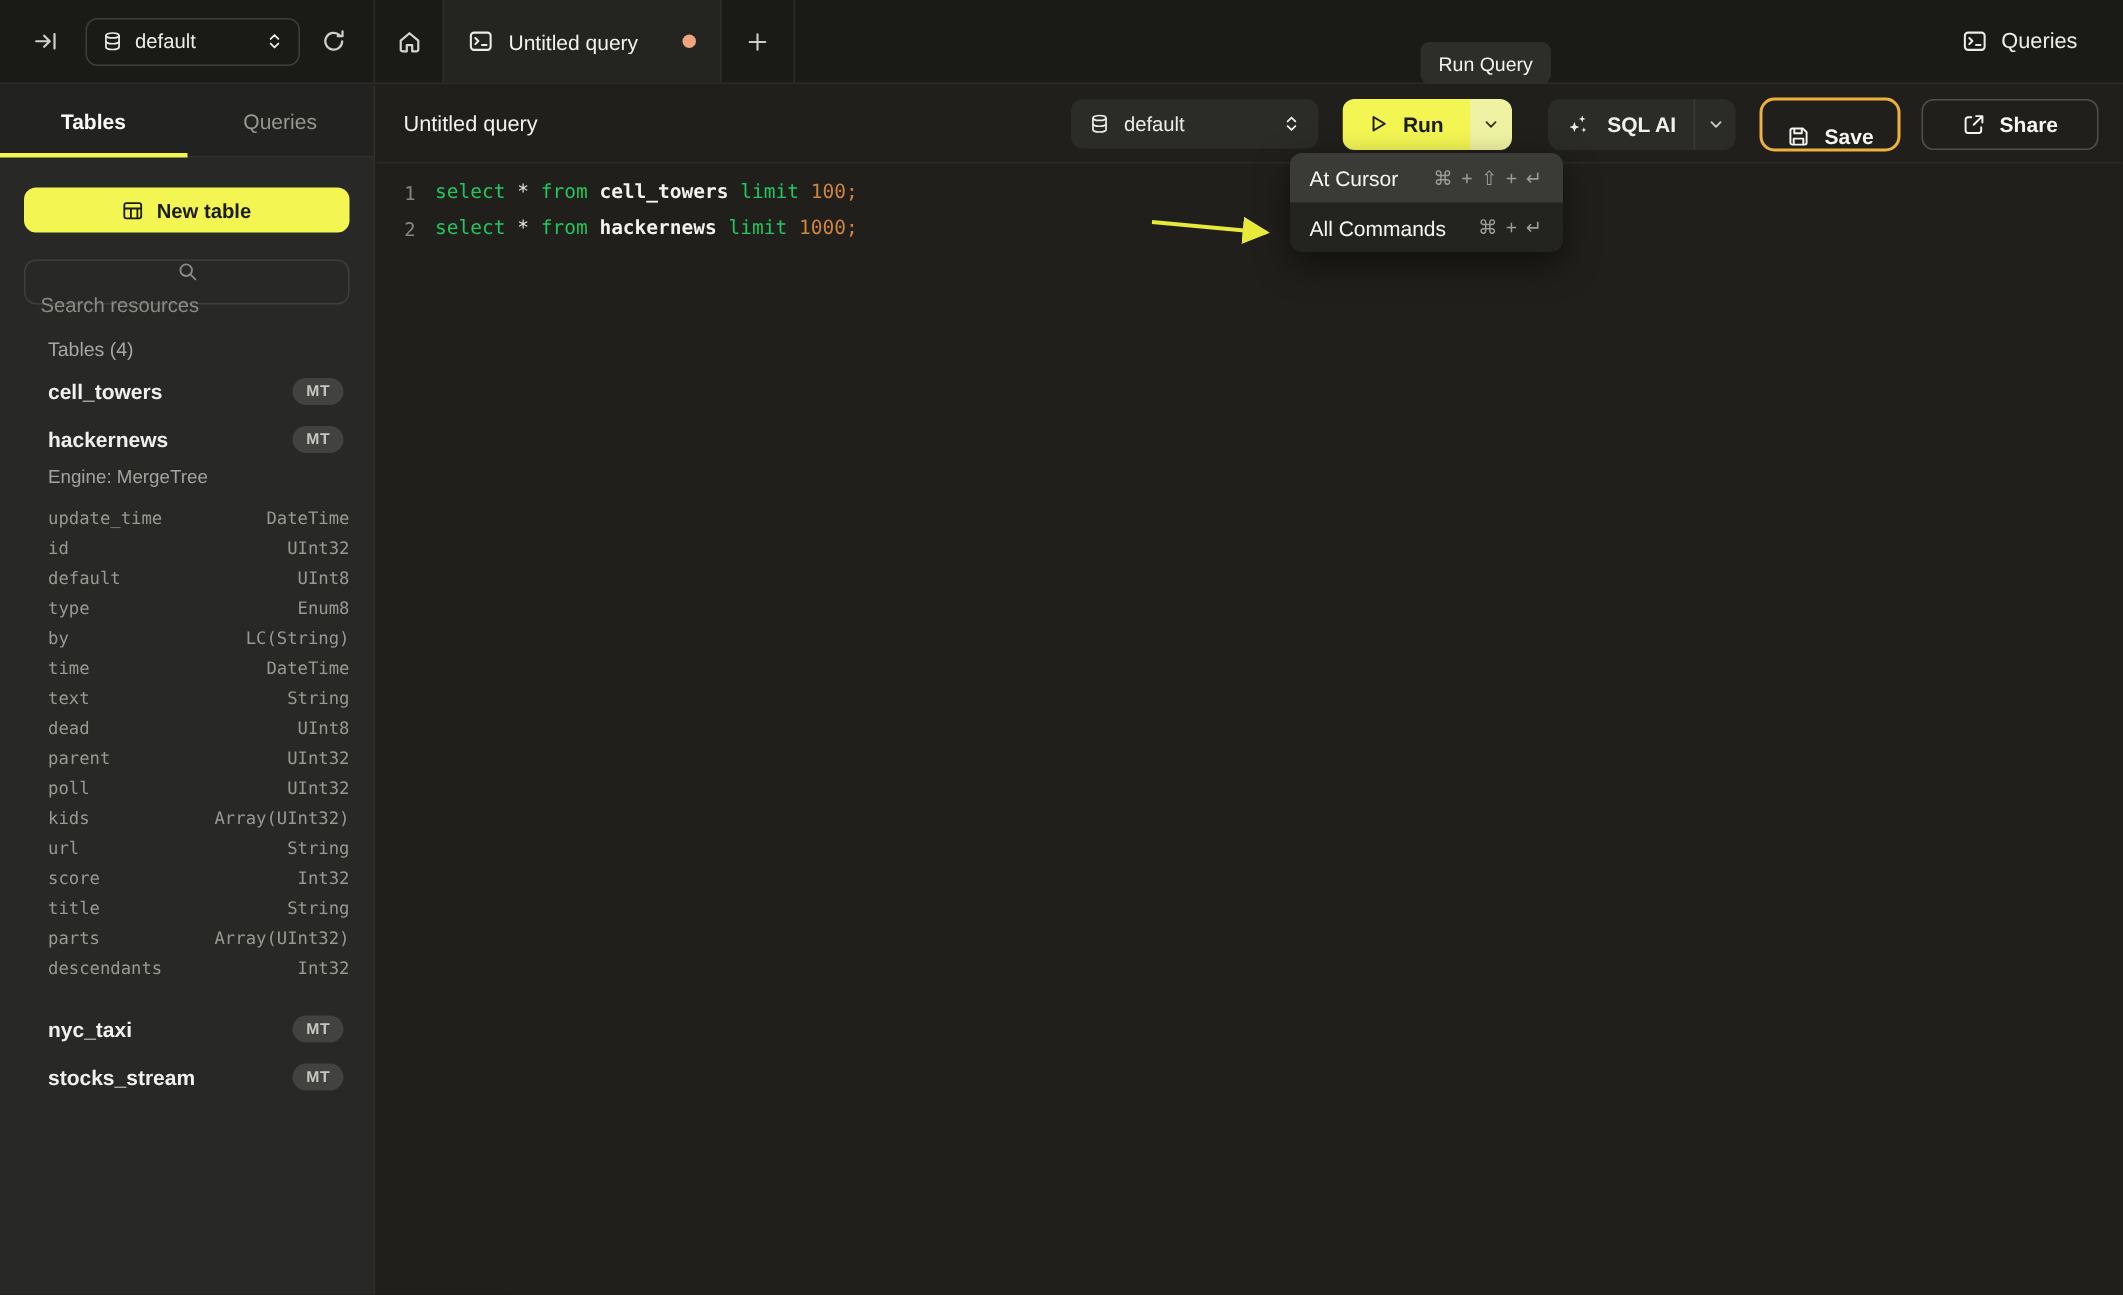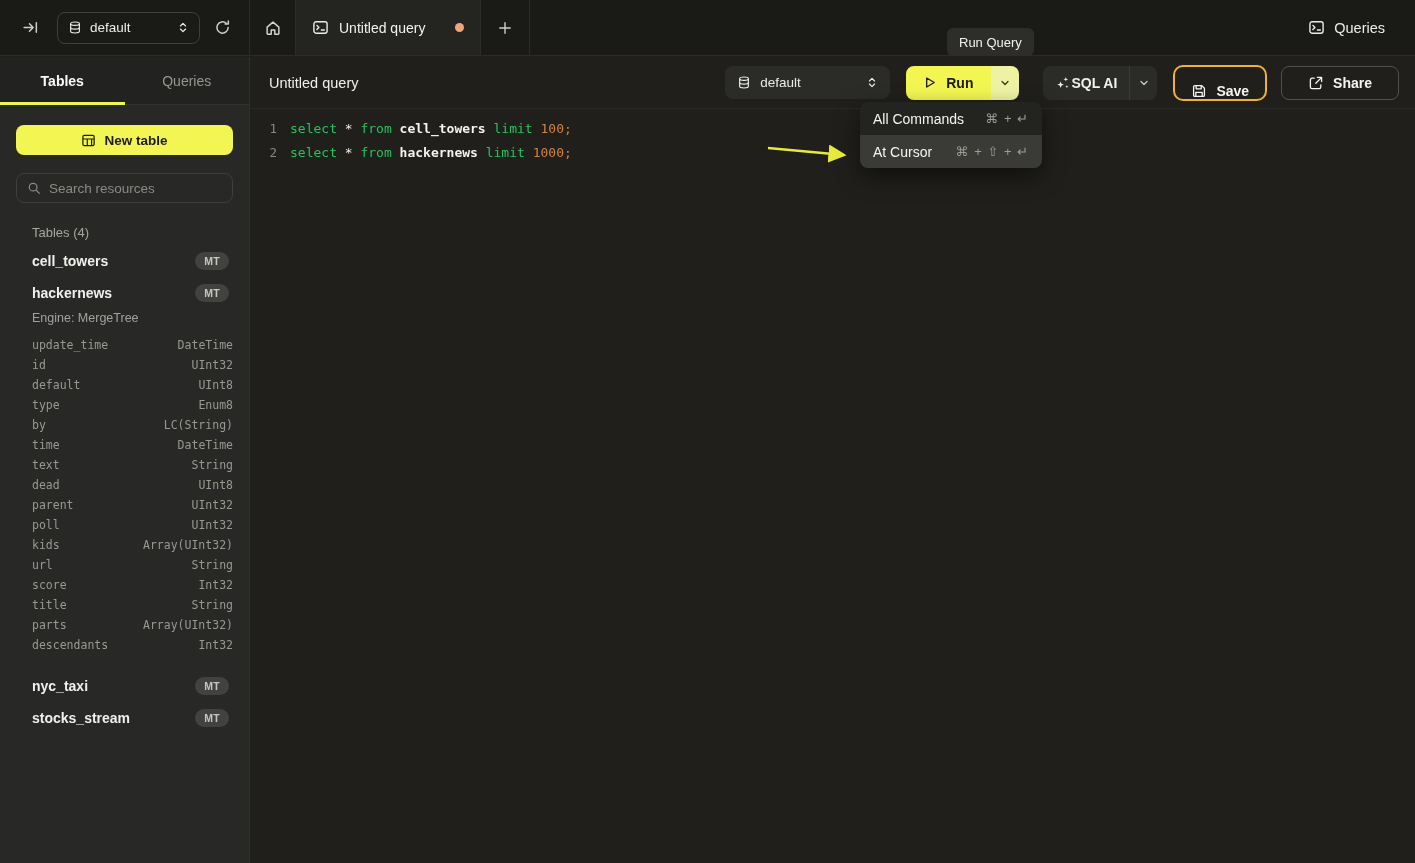--- a/index.html
+++ b/index.html
@@ -81,21 +81,21 @@
   }
   .sidebar-content { padding:20px 16px 0 16px; overflow:hidden; }
   .new-table-btn {
     width:100%; height:30px; border:none; border-radius:8px;
     background:var(--accent); color:#1c1c18; font-family:inherit;
     font-size:13.5px; font-weight:600; cursor:pointer;
     display:flex; align-items:center; justify-content:center; gap:8px;
   }
   .search-box {
     margin-top:18px; height:30px; border:1px solid #3e3e3a; border-radius:8px;
-    display:flex; align-items:center; gap:8px; padding:0 10px; color:#8b8b85;
+    display:flex; align-items:center; gap:8px; padding:0 10px; color:#8b8b85;flex-direction:column;
   }
   .search-box input {
     background:transparent; border:none; outline:none; color:#e6e6e2;
     font-family:inherit; font-size:13.5px; width:100%;
   }
   .search-box input::placeholder { color:#8b8b85; }
   .section-label { margin:22px 0 6px 16px; font-size:13px; color:#a7a7a1; font-weight:500; }
   .table-row {
     height:30px; display:flex; align-items:center; justify-content:space-between;
     padding:0 4px 0 16px; cursor:pointer; margin-top:2px;
@@ -137,21 +137,21 @@
     display:flex; align-items:center; gap:9px; padding:0 18px 0 16px;
     background:var(--accent); border:none; cursor:pointer;
     color:#1d1d18; font-family:inherit; font-size:14px; font-weight:600;
   }
   .run-caret {
     width:28px; background:#eef2a2; border:none; cursor:pointer;
     display:flex; align-items:center; justify-content:center; color:#3a3a20;
   }
   .sqlai-group { display:flex; margin-left:24px; height:34px; border-radius:8px; overflow:hidden; background:#2b2b28; }
   .sqlai-main {
-    display:flex; align-items:center; gap:0; padding:0 12px;
+    display:flex; align-items:center; gap:11px; padding:0 12px;
     background:transparent; border:none; cursor:pointer; color:#f0f0ed;
     font-family:inherit; font-size:14px; font-weight:600;
   }
   .sqlai-caret {
     width:28px; background:transparent; border:none; border-left:1px solid #3a3a36;
     cursor:pointer; display:flex; align-items:center; justify-content:center; color:#c9c9c4;
   }
   .save-btn {
     margin-left:16px; height:36px; padding:0 16px; background:transparent;
     border:2px solid var(--save-border); border-radius:10px; cursor:pointer;
@@ -476,27 +476,27 @@
       <div class="code-line">
         <span class="ln">2</span>
         <span class="code"><span class="tok-kw">select </span><span class="tok-op">* </span><span class="tok-kw">from </span><span class="tok-tbl">hackernews </span><span class="tok-kw">limit </span><span class="tok-num">1000</span><span class="tok-pun">;</span></span>
       </div>
     </div>
 </main>
 
 <div class="tooltip">Run Query</div>
 
 <div class="run-menu" id="run-menu">
+    <div class="menu-item highlighted">
+      <span class="mi-label">At Cursor</span>
+      <span class="mi-shortcut">⌘ + ⇧ + ↵</span>
+    </div>
     <div class="menu-item">
       <span class="mi-label">All Commands</span>
       <span class="mi-shortcut">⌘ + ↵</span>
-    </div>
-    <div class="menu-item highlighted">
-      <span class="mi-label">At Cursor</span>
-      <span class="mi-shortcut">⌘ + ⇧ + ↵</span>
     </div>
   </div>
 
 <div class="annotation-arrow">
   <svg width="100" height="26" viewBox="0 0 100 26">
     <defs>
       <marker id="ah" markerWidth="9" markerHeight="9" refX="6" refY="3.5" orient="auto">
         <path d="M0,0 L7,3.5 L0,7 z" fill="#e7ea3a"></path>
       </marker>
     </defs>

